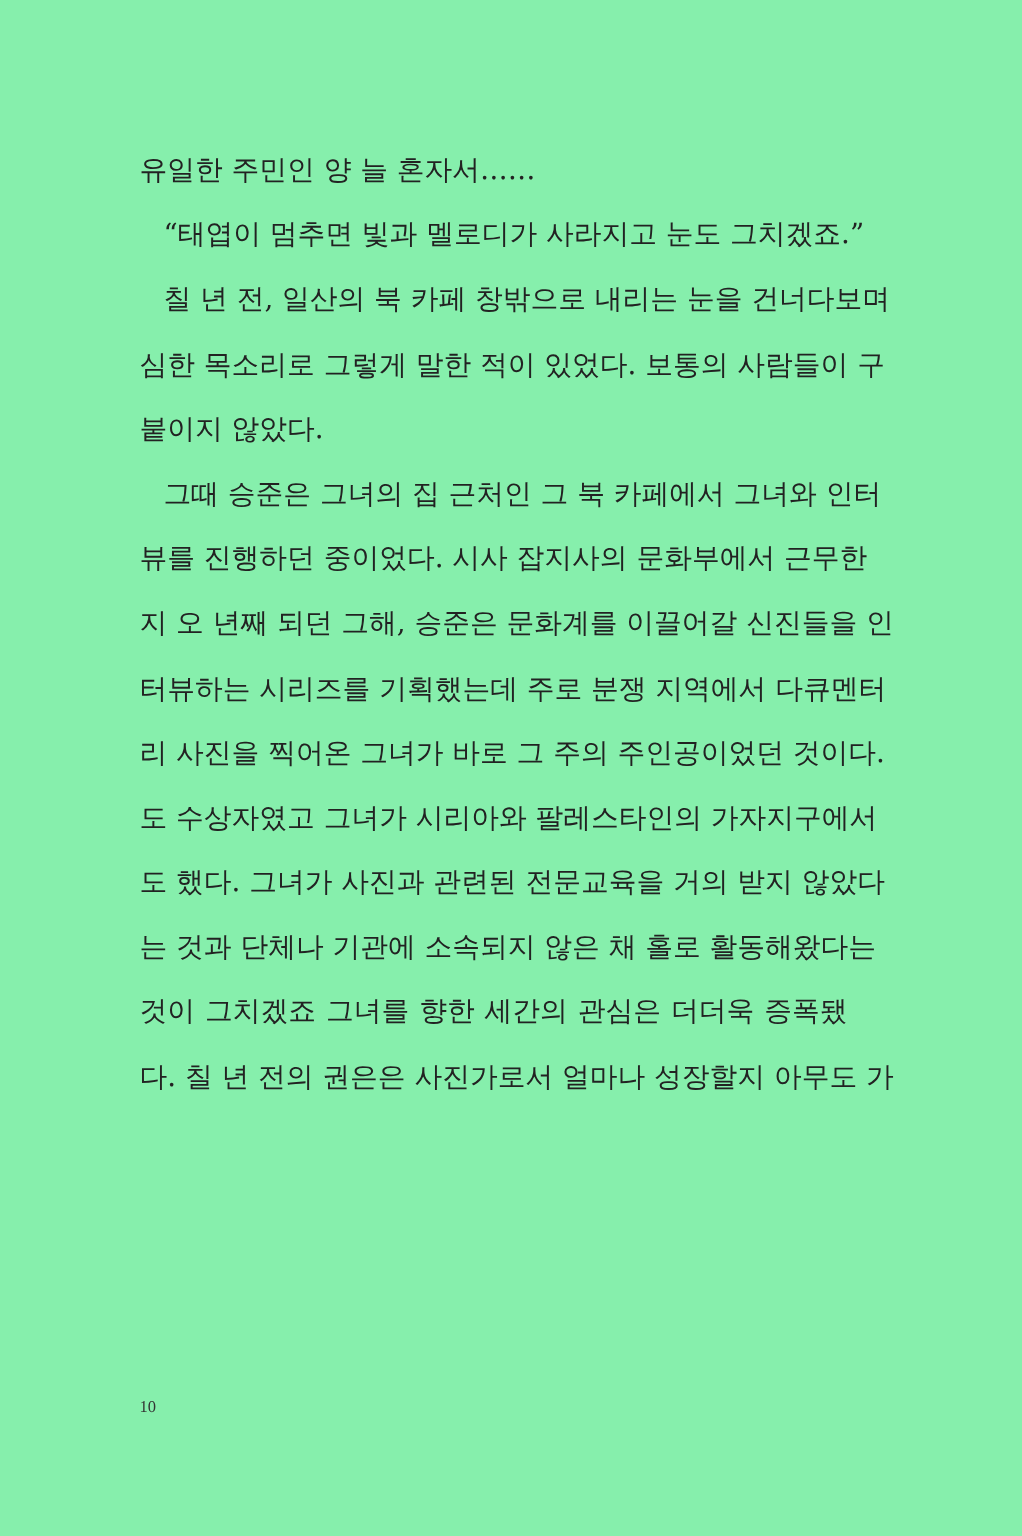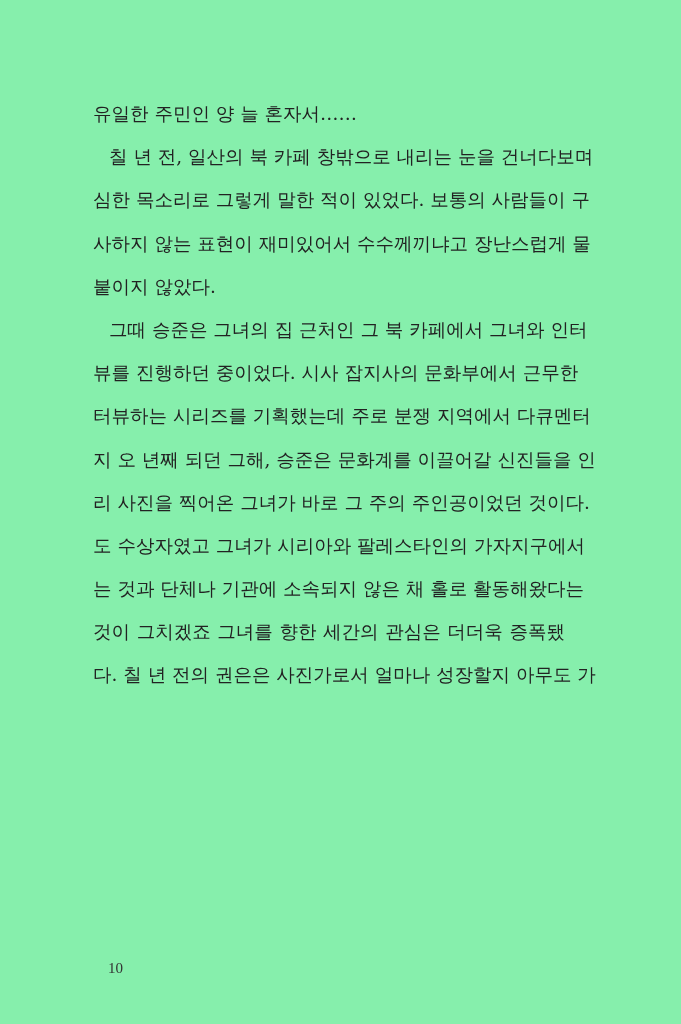--- a/index.html
+++ b/index.html
@@ -40,42 +40,42 @@
       letter-spacing: 0px;
     }
     .line.last {
       text-align-last: left;
     }
     .line.indent {
       padding-left: 16px;
     }
     .page-number {
       position: absolute;
-      left: 108px;
+      left: 93px;
       top: 932px;
-      font-size: 15px;
+      font-size: 11px;
       font-family: "Liberation Serif", "DejaVu Serif", serif;
       color: #333333;
-      margin-top: 28px;
     }
   </style>
 </head>
 <body>
 
 <div class="page">
   <div class="text-block">
     <div class="line last">유일한 주민인 양 늘 혼자서……</div>
+    <div class="line indent last">“태엽이 멈추면 빛과 멜로디가 사라지고 눈도 그치겠죠.”</div>
     <div class="line indent">칠 년 전, 일산의 북 카페 창밖으로 내리는 눈을 건너다보며</div>
     <div class="line">심한 목소리로 그렇게 말한 적이 있었다. 보통의 사람들이 구</div>
-    <div class="line">사하지 않는 표현이 재미있어서 수수께끼냐고 장난스럽게 물</div>
     <div class="line last">붙이지 않았다.</div>
     <div class="line indent">그때 승준은 그녀의 집 근처인 그 북 카페에서 그녀와 인터</div>
     <div class="line">뷰를 진행하던 중이었다. 시사 잡지사의 문화부에서 근무한</div>
+    <div class="line">지 오 년째 되던 그해, 승준은 문화계를 이끌어갈 신진들을 인</div>
     <div class="line">터뷰하는 시리즈를 기획했는데 주로 분쟁 지역에서 다큐멘터</div>
-    <div class="line">지 오 년째 되던 그해, 승준은 문화계를 이끌어갈 신진들을 인</div>
     <div class="line">리 사진을 찍어온 그녀가 바로 그 주의 주인공이었던 것이다.</div>
     <div class="line">도 수상자였고 그녀가 시리아와 팔레스타인의 가자지구에서</div>
+    <div class="line">도 했다. 그녀가 사진과 관련된 전문교육을 거의 받지 않았다</div>
     <div class="line">는 것과 단체나 기관에 소속되지 않은 채 홀로 활동해왔다는</div>
     <div class="line">것이 그치겠죠 그녀를 향한 세간의 관심은 더더욱 증폭됐</div>
     <div class="line">다. 칠 년 전의 권은은 사진가로서 얼마나 성장할지 아무도 가</div>
   </div>
   <div class="page-number">10</div>
 </div>
 
 </body></html>

